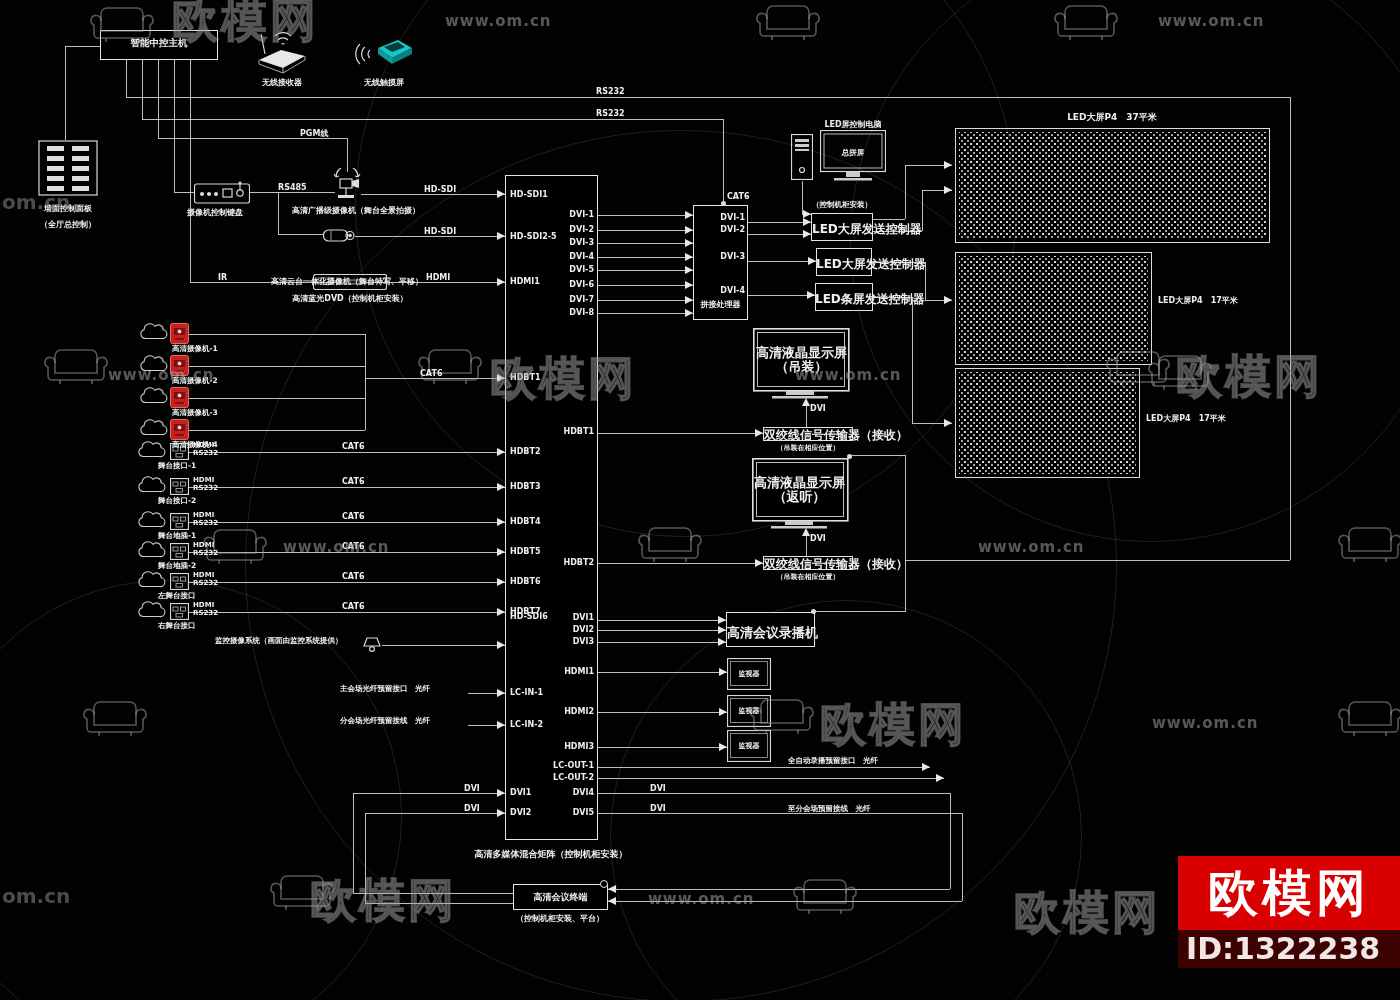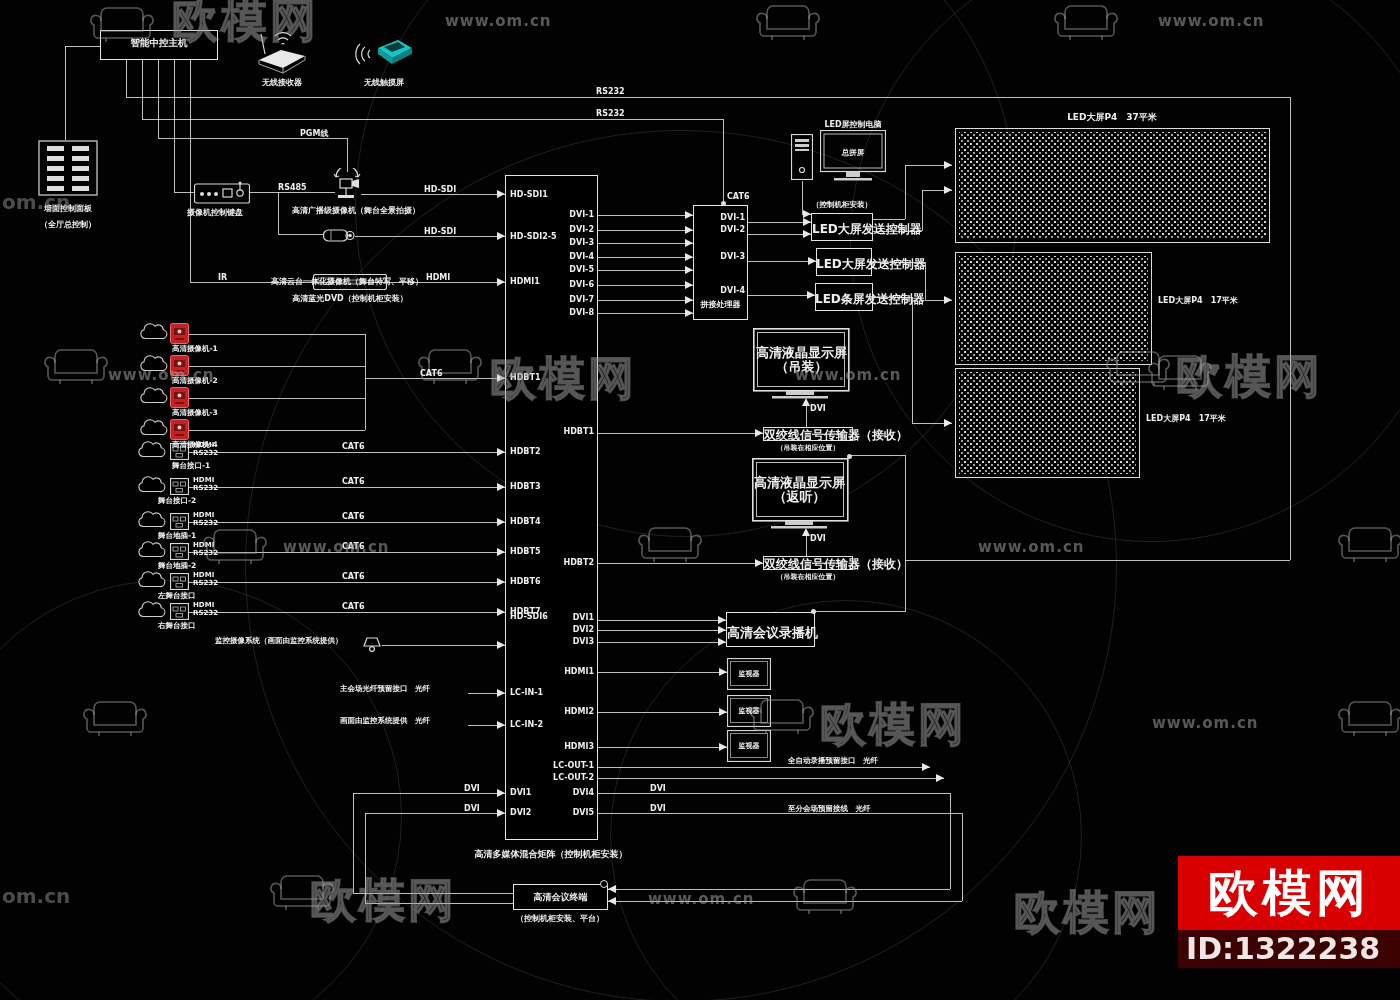--- a/index.html
+++ b/index.html
@@ -525,21 +525,21 @@
     <div class="t f8 c" style="left: 167px; top: 208px; width: 96px;">摄像机控制键盘</div>
     <div class="t f8 c" style="left: 268px; top: 206px; width: 176px;">高清广播级摄像机（舞台全景拍摄）</div>
     <div class="t f8 c" style="left: 252px; top: 249px; width: 190px; margin-top: 28px;">高清云台一体化摄像机（舞台特写、平移）</div>
     <div class="t f8 c" style="left: 252px; top: 294px; width: 196px;">高清蓝光DVD（控制机柜安装）</div>
     <div class="t f8 c" style="left: 26px; top: 204px; width: 84px;">墙面控制面板</div>
     <div class="t f8 c" style="left: 22px; top: 220px; width: 92px;">（全厅总控制）</div>
     <div class="t f8 c" style="left: 246px; top: 78px; width: 72px;">无线接收器</div>
     <div class="t f8 c" style="left: 348px; top: 78px; width: 72px;">无线触摸屏</div>
     <div class="t f75" style="left: 215px; top: 637px;">监控摄像系统（画面由监控系统提供）</div>
     <div class="t f75" style="left: 340px; top: 685px;">主会场光纤预留接口　光纤</div>
-    <div class="t f75" style="left: 340px; top: 717px;">画面由监控系统提供　光纤</div>
+    <div class="t f75" style="left: 340px; top: 717px;">分会场光纤预留接线　光纤</div>
     <div class="t f9 c" style="left: 458px; top: 849px; width: 186px;">高清多媒体混合矩阵（控制机柜安装）</div>
     <div class="t f8 c" style="left: 694px; top: 300px; width: 53px;">拼接处理器</div>
     <div class="t f8 c" style="left: 806px; top: 120px; width: 94px;">LED屏控制电脑</div>
     <div class="t f75 c" style="left: 824px; top: 149px; width: 58px;">总拼屏</div>
     <div class="t f75 c" style="left: 804px; top: 201px; width: 76px;">（控制机柜安装）</div>
     <div class="t f65 c" style="left: 812px; top: 223px; width: 60px;">LED大屏发送控制器</div>
     <div class="t f65 c" style="left: 816px; top: 258px; width: 56px;">LED大屏发送控制器</div>
     <div class="t f65 c" style="left: 815px; top: 293px; width: 58px;">LED条屏发送控制器</div>
     <div class="t f9 c" style="left: 1012px; top: 112px; width: 200px;">LED大屏P4　37平米</div>
     <div class="t f8" style="left: 1158px; top: 296px;">LED大屏P4　17平米</div>
@@ -566,21 +566,21 @@
     <div class="t f75" style="left: 788px; top: 805px;">至分会场预留接线　光纤</div>
     <div class="t f9 c" style="left: 514px; top: 892px; width: 93px;">高清会议终端</div>
     <div class="t f8 c" style="left: 498px; top: 914px; width: 124px;">（控制机柜安装、平台）</div>
     <div class="t f75" style="left: 172px; top: 345px;">高清摄像机-1</div>
     <div class="t f75" style="left: 172px; top: 377px;">高清摄像机-2</div>
     <div class="t f75" style="left: 172px; top: 409px;">高清摄像机-3</div>
     <div class="t f75" style="left: 172px; top: 441px;">高清摄像机-4</div>
     <div class="t f7" style="left: 193px; top: 441px;">HDMI</div>
     <div class="t f7" style="left: 193px; top: 449px;">RS232</div>
     <div class="t f8" style="left: 342px; top: 442px;">CAT6</div>
-    <div class="t f75" style="left: 172px; top: 462px;">舞台接口-1</div>
+    <div class="t f75" style="left: 158px; top: 462px;">舞台接口-1</div>
     <div class="t f7" style="left: 193px; top: 476px;">HDMI</div>
     <div class="t f7" style="left: 193px; top: 484px;">RS232</div>
     <div class="t f8" style="left: 342px; top: 477px;">CAT6</div>
     <div class="t f75" style="left: 158px; top: 497px;">舞台接口-2</div>
     <div class="t f7" style="left: 193px; top: 511px;">HDMI</div>
     <div class="t f7" style="left: 193px; top: 519px;">RS232</div>
     <div class="t f8" style="left: 342px; top: 512px;">CAT6</div>
     <div class="t f75" style="left: 158px; top: 532px;">舞台地插-1</div>
     <div class="t f7" style="left: 193px; top: 541px;">HDMI</div>
     <div class="t f7" style="left: 193px; top: 549px;">RS232</div>

